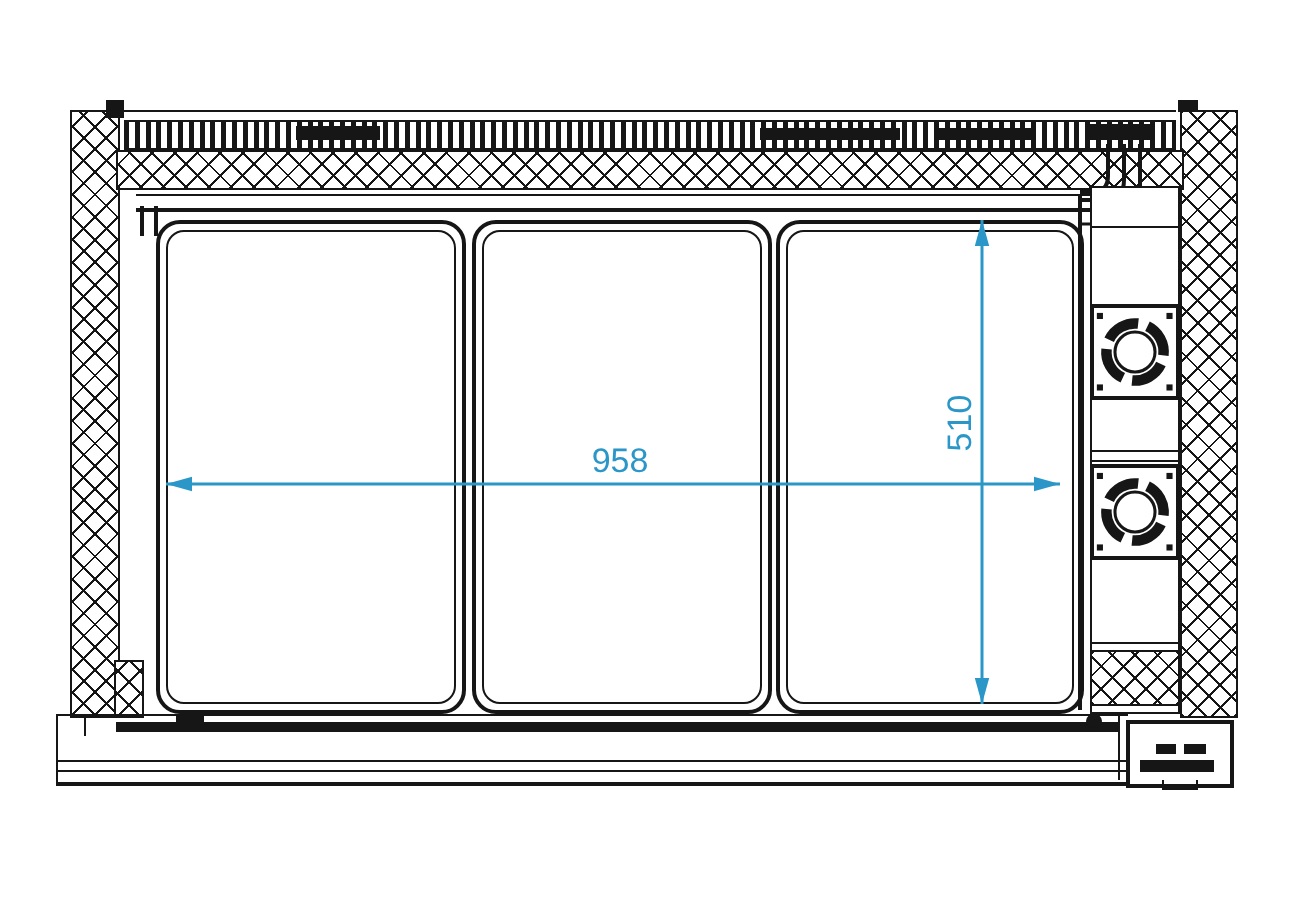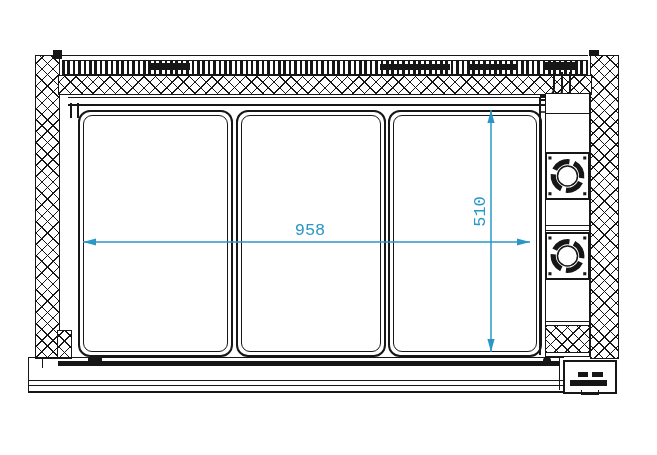--- a/index.html
+++ b/index.html
@@ -4,21 +4,21 @@
 <style>
   :root{
     --line: var(--line-color, #161616);
     --dim: var(--dim-color, #2b97c8);
   }
   html,body{margin:0;padding:0;background:#fff;}
   .canvas{
     position:relative;
     width:657px;height:455px;
     background:#fff;
-    font-family:Liberation Mono, monospace;
+    font-family:Liberation Sans, sans-serif;
     overflow:hidden;
   }
   .abs{position:absolute;}
   
   .hatch{
     background-image:
       repeating-linear-gradient(45deg,  var(--line) 0 1px, transparent 1px 8px),
       repeating-linear-gradient(-45deg, var(--line) 0 1px, transparent 1px 8px);
     background-color:#fff;
   }

